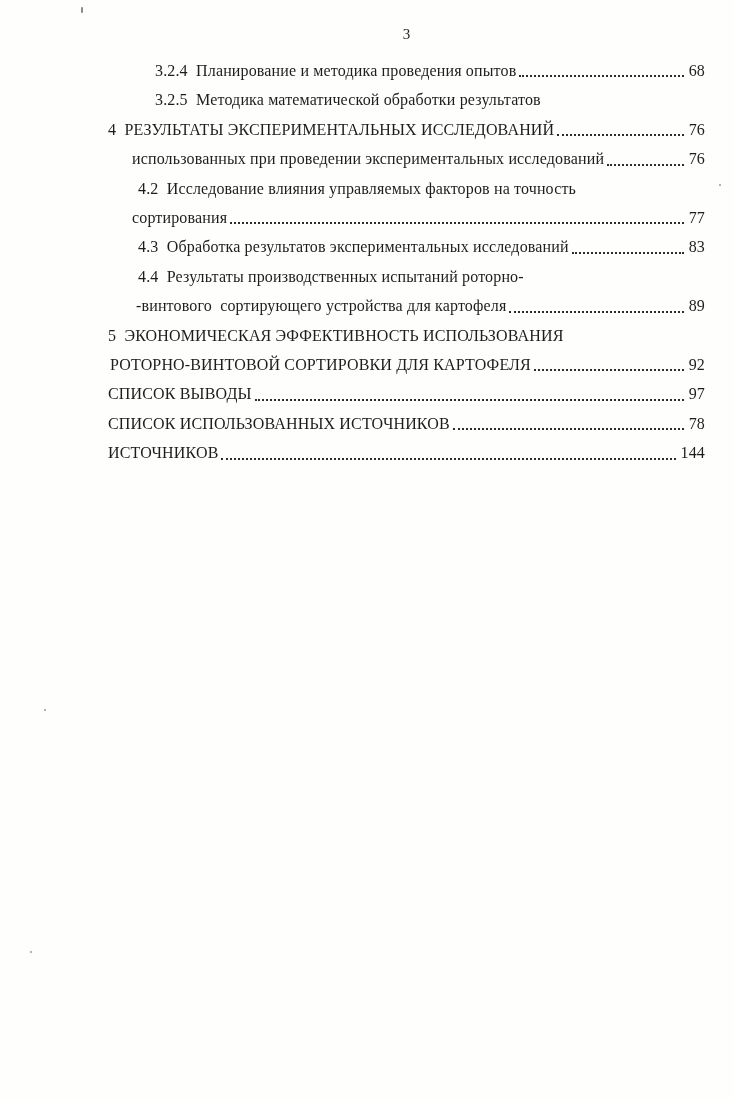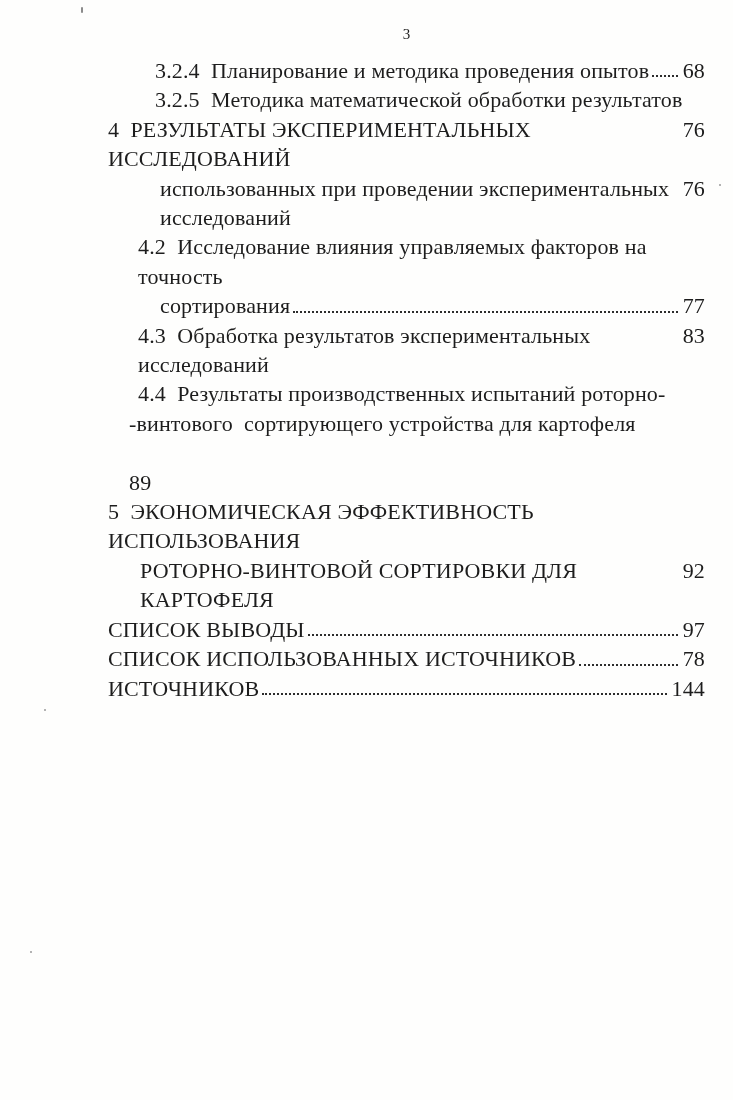--- a/index.html
+++ b/index.html
@@ -22,21 +22,21 @@
   .header-pageno {
     text-align: center;
     font-size: 15px;
     line-height: 20px;
     margin-bottom: 12px;
   }
   .toc { }
   .line {
     display: flex;
     align-items: baseline;
-    font-size: 22px;
+    font-size: 16px;
     line-height: 29.4px;
     letter-spacing: 0.15px;
   }
   .label { white-space: pre-wrap; flex: 0 1 auto; }
   .leader {
     flex: 1 1 auto;
     min-width: 8px;
     position: relative;
     height: 29.4px;
     align-self: flex-end;
@@ -45,25 +45,25 @@
     content: "";
     position: absolute;
     left: 3px;
     right: 5px;
     bottom: 8px;
     border-bottom: 2px dotted #2c2c2c;
   }
   .pagenum { flex: 0 0 auto; white-space: pre; }
   
   .i0 { margin-left: 0; }
-  .i1 { margin-left: 32px; font-family: Liberation Serif, serif; }
+  .i1 { margin-left: 2px; font-family: Liberation Serif, serif; }
   .i2 { margin-left: 30px; }
   .i3 { margin-left: 47px; }
-  .i4 { margin-left: 52px; }
-  .i5 { margin-left: 21px; flex-direction: column; }
+  .i4 { margin-left: 24px; }
+  .i5 { margin-left: 28px; }
   
   .speck { position: absolute; background: #9a9a9a; border-radius: 50%; }
   .speck.tick { width: 2px; height: 6px; border-radius: 1px; background:#8b8b8b; }
 </style>
 </head>
 <body>
 
 <div class="sheet">
 
   <div class="speck tick" style="left:81px; top:7px;"></div>

